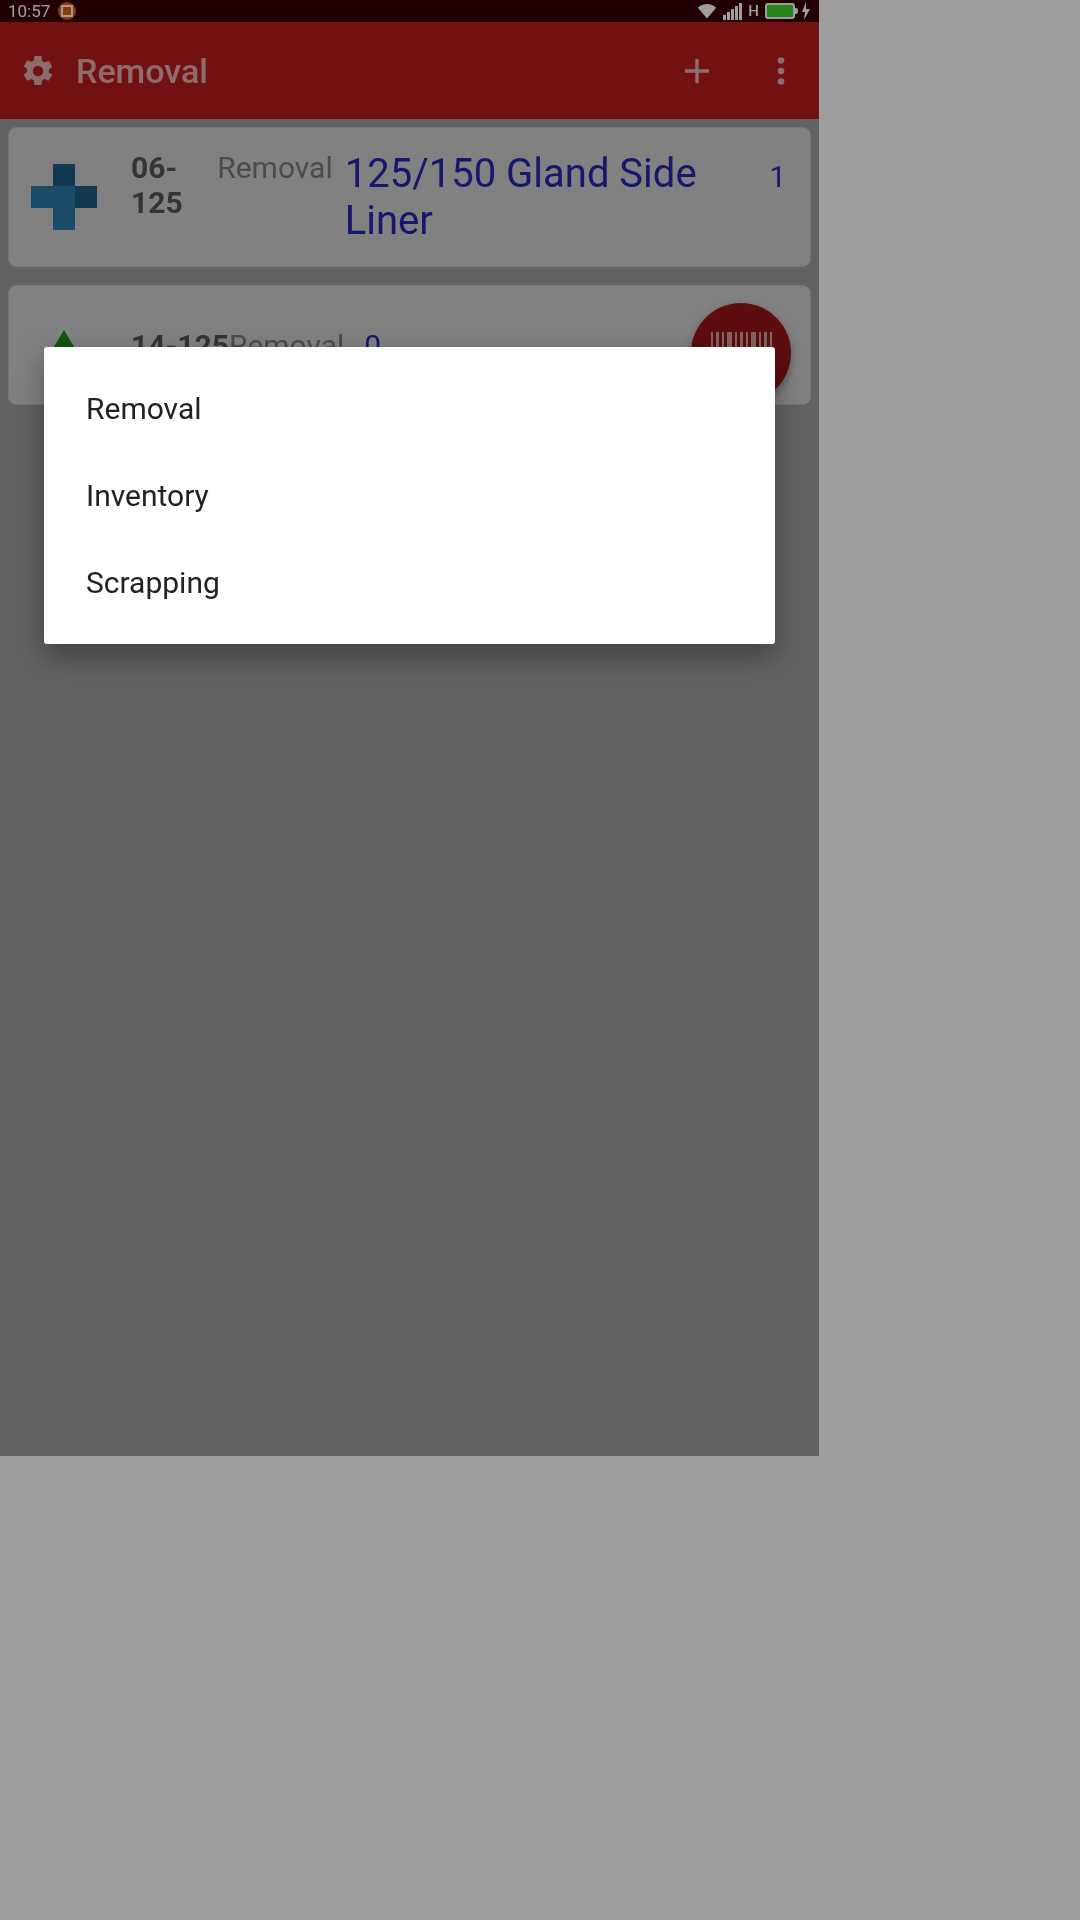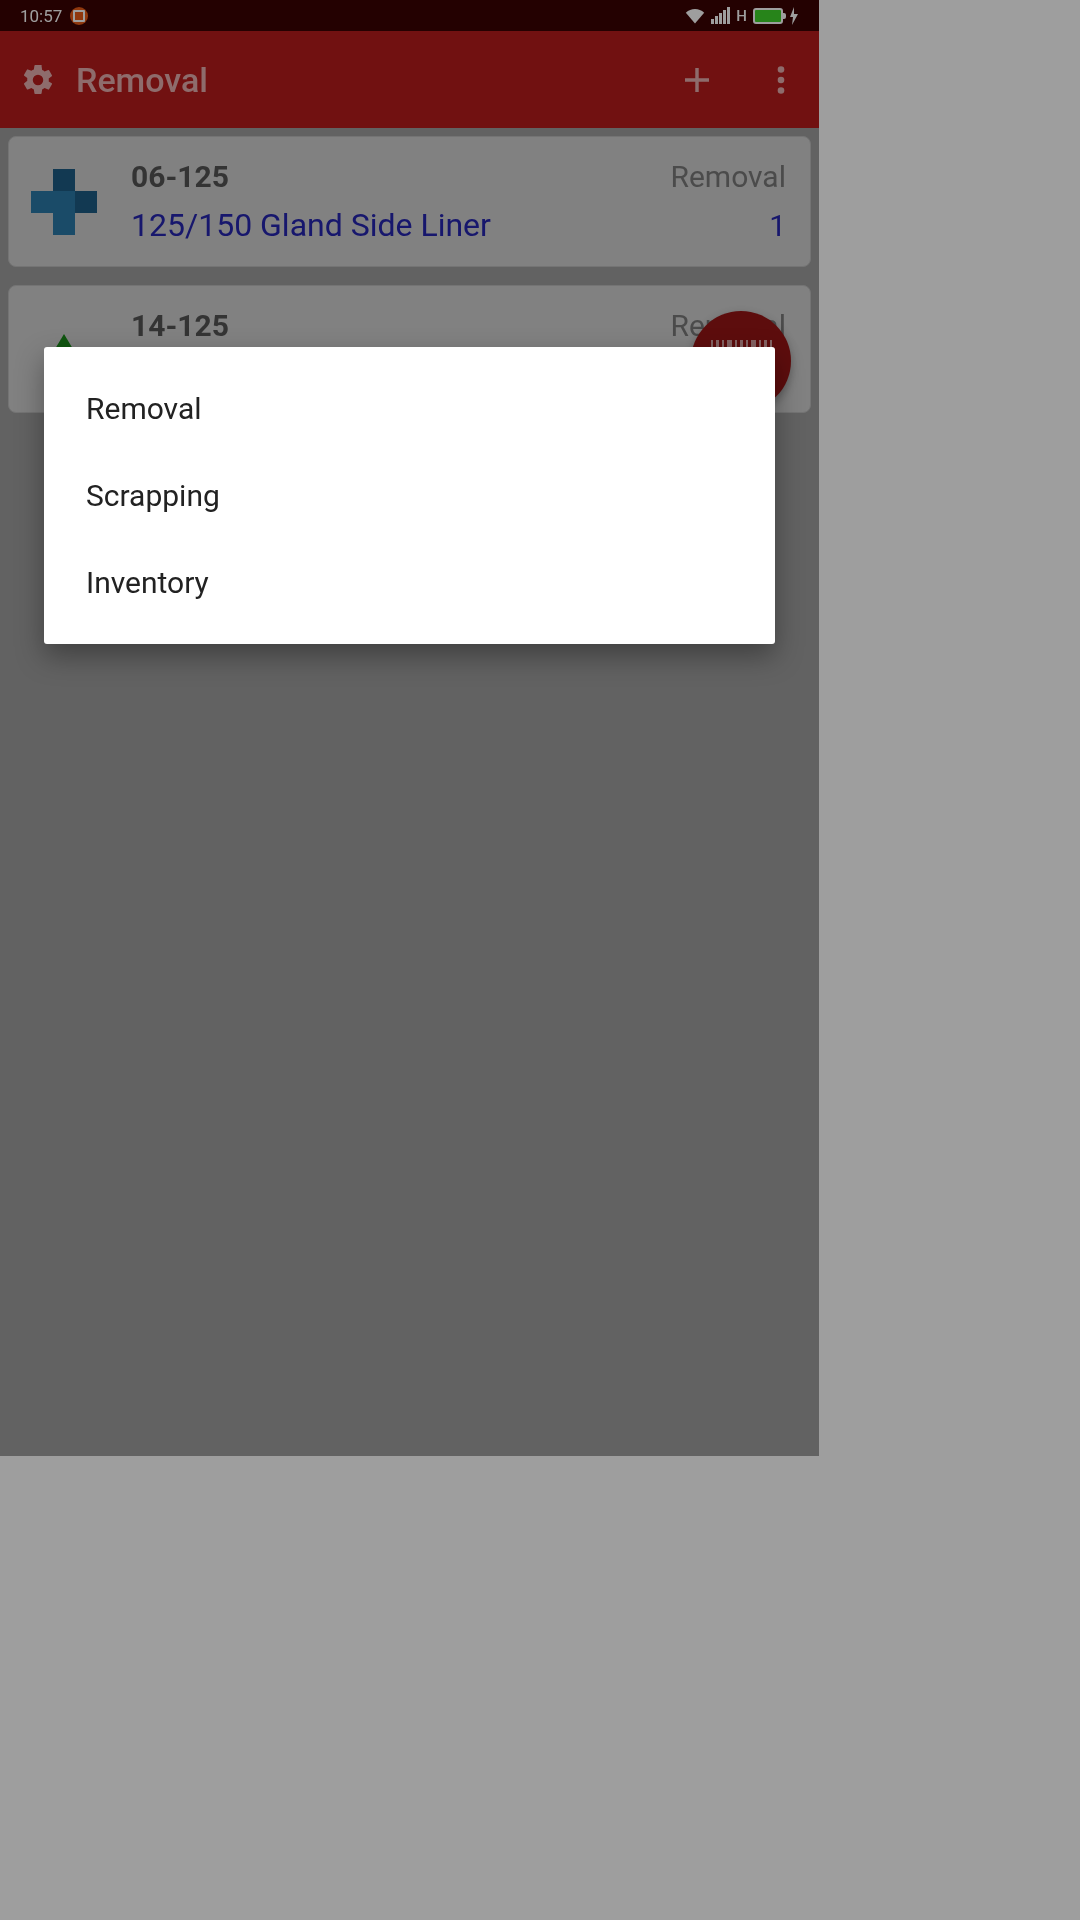--- a/index.html
+++ b/index.html
@@ -13,26 +13,26 @@
   }
   .screen {
     width: 819px;
     height: 1456px;
     background: #9e9e9e;
     position: relative;
   }
   
   .status-bar {
     width: 100%;
-    height: 31px;
+    height: 22px;
     background: #3a0303;
     display: flex;
     align-items: center;
     color: #fff;
-    padding: 0 20px;
+    padding: 0 8px;
     font-size: 17px;
   }
   .status-left { display: flex; align-items: center; gap: 8px; }
   .status-right { margin-left: auto; display: flex; align-items: center; gap: 6px; }
   .circle-icon {
     width: 18px; height: 18px; border-radius: 50%; background: #e85b17;
     display: flex; align-items: center; justify-content: center;
   }
   .circle-icon::after {
     content: "";
@@ -78,26 +78,26 @@
   .card {
     background: #d0d0d0;
     border: 1px solid #bcbcbc;
     border-radius: 8px;
     margin-bottom: 18px;
     padding: 22px 24px 22px 18px;
     display: flex;
     align-items: center;
   }
   .card-icon { width: 74px; height: 74px; flex-shrink: 0; margin-right: 30px; }
-  .card-body { flex: 1; display: flex; flex-direction: column; gap: 12px; }
+  .card-body { flex: 1; display: flex; flex-direction: row; gap: 12px; }
   .row1 { display: flex; justify-content: space-between; align-items: baseline; }
   .code { font-size: 30px; font-weight: 700; color: #555; }
   .status { font-size: 30px; color: #7a7a7a; }
   .row2 { display: flex; justify-content: space-between; align-items: baseline; }
-  .desc { font-size: 32px; color: #2626b0; }
+  .desc { font-size: 40px; color: #2626b0; }
   .qty { font-size: 30px; color: #2626b0; }
   .triangle-up {
     width: 0; height: 0;
     border-left: 18px solid transparent;
     border-right: 18px solid transparent;
     border-bottom: 30px solid #1a8a1a;
     margin: 22px auto 0;
   }
   
   .scrim {
@@ -262,17 +262,17 @@
           <span></span>
       </span>
     </div>
 
   </div>
 
   <div class="scrim"></div>
 
   <div class="dialog">
     <div class="dialog-item">Removal</div>
+    <div class="dialog-item">Inventory</div>
     <div class="dialog-item">Scrapping</div>
-    <div class="dialog-item">Inventory</div>
   </div>
 
 </div>
 
 </body></html>

